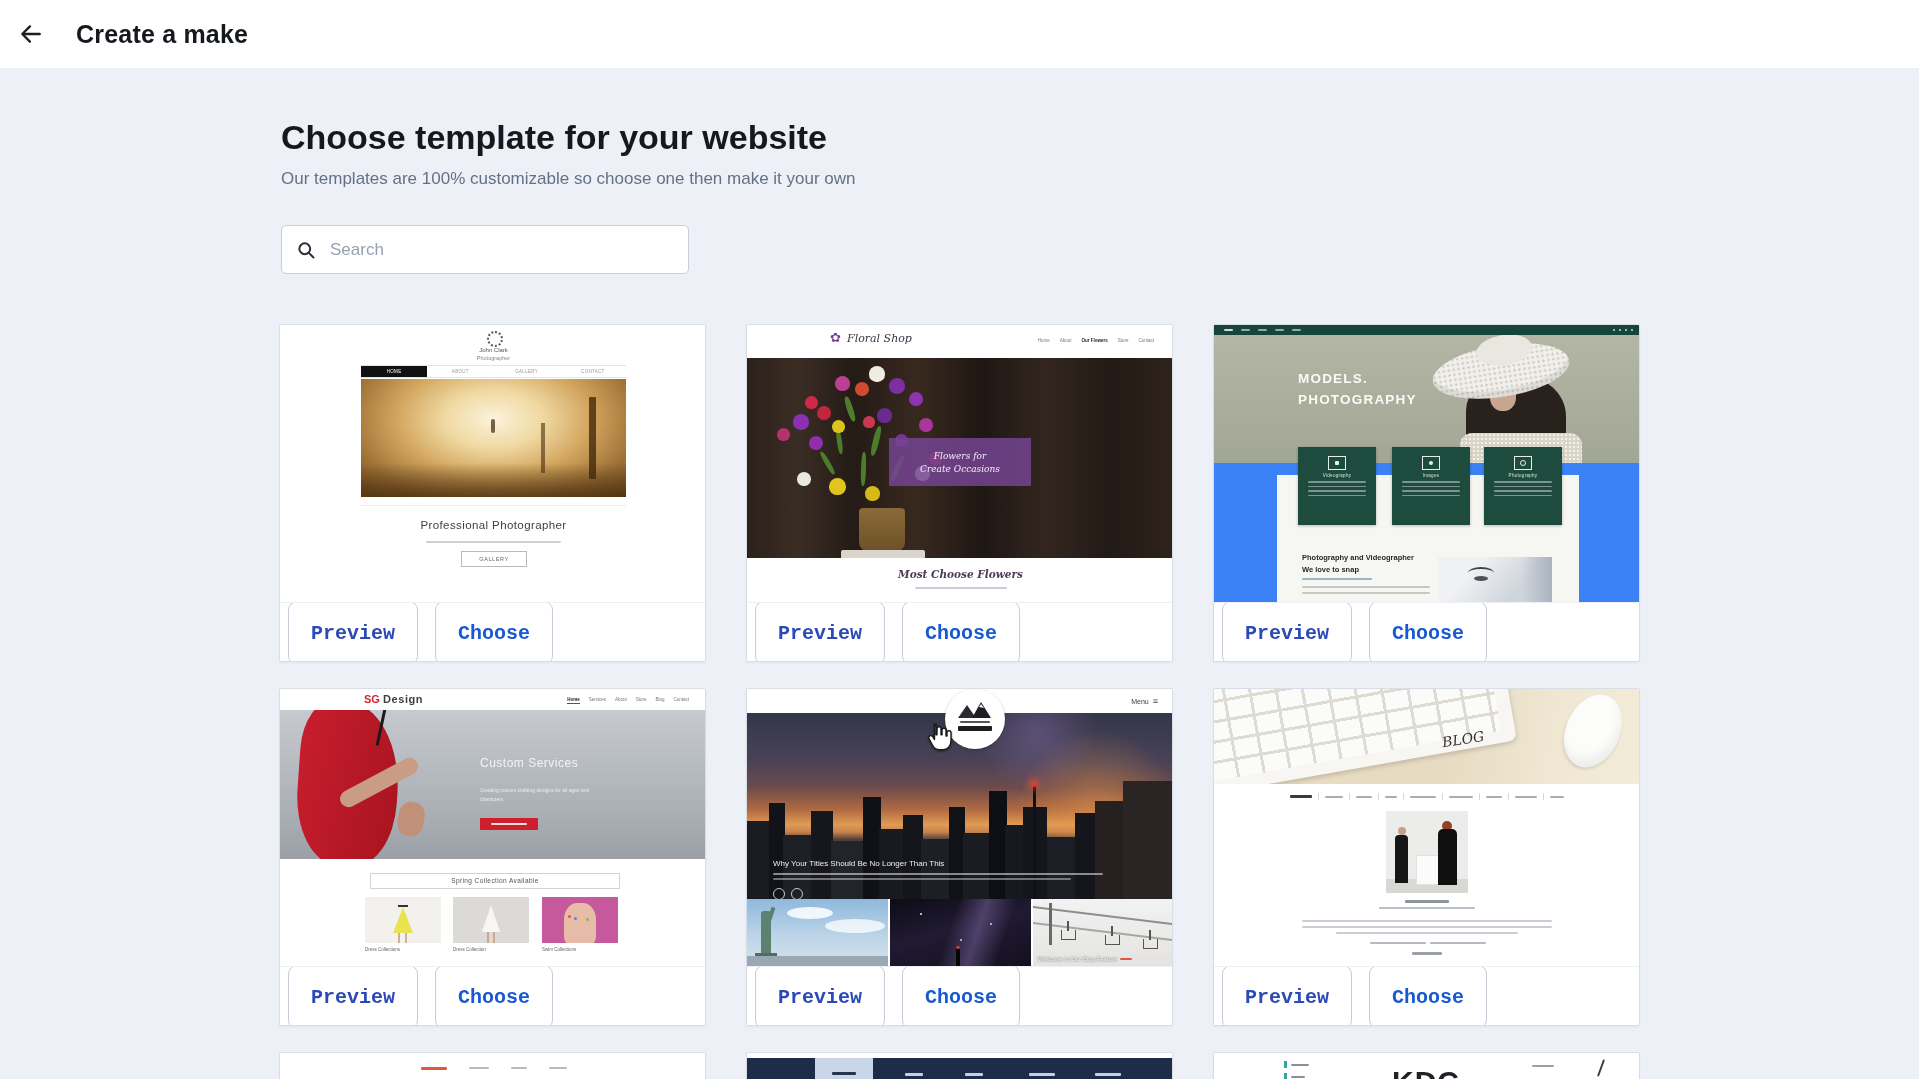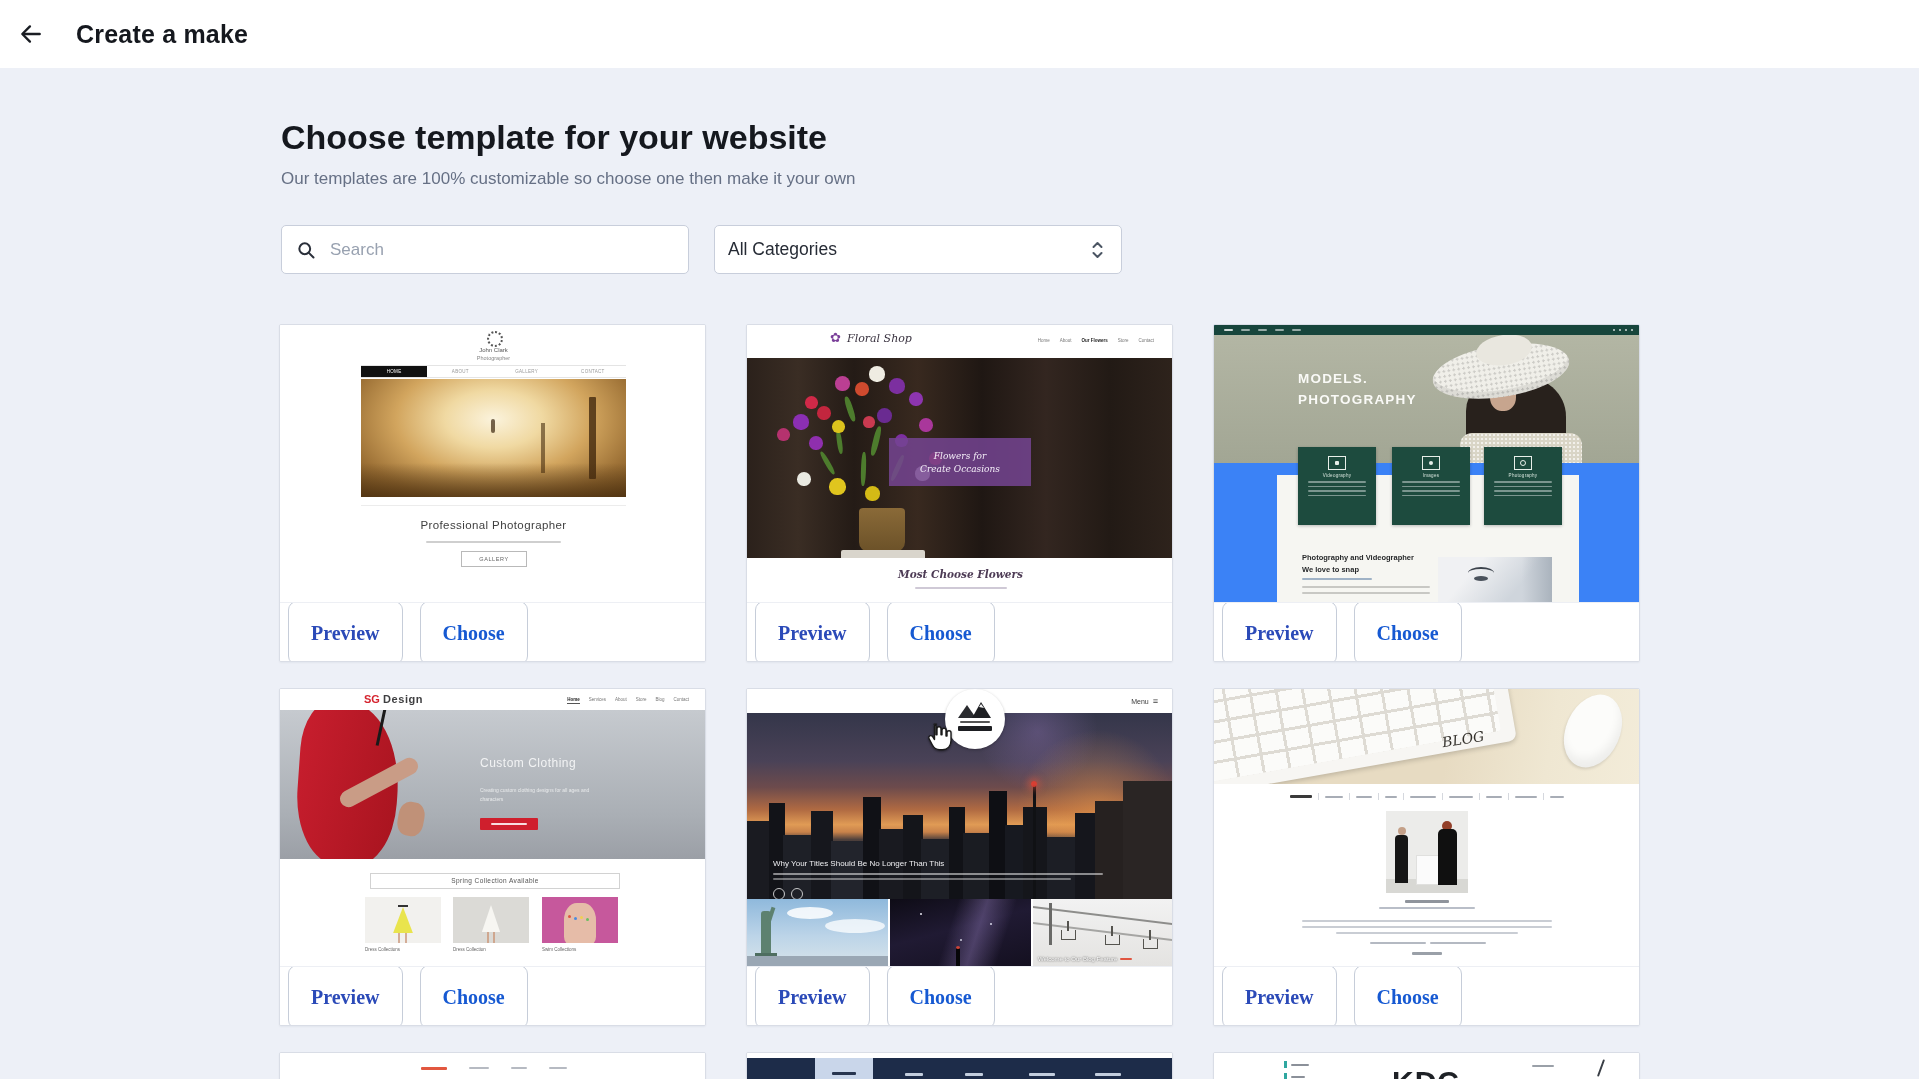--- a/index.html
+++ b/index.html
@@ -23,21 +23,21 @@
   .searchbox input::placeholder{color:#98a1b0;}
   .selectbox{width:408px;height:49px;box-sizing:border-box;background:#fff;border:1px solid #c8cedb;
              border-radius:5px;display:flex;align-items:center;justify-content:space-between;
              padding:0 16px 0 13px;font-size:17.5px;color:#262b35;cursor:pointer;}
   
   .grid{margin:50px 0 0 279px;display:grid;grid-template-columns:repeat(3,427px);column-gap:40px;row-gap:26px;}
   .card{box-sizing:border-box;width:427px;height:338px;background:#fff;border:1px solid #d9dde6;
         border-radius:2px;box-shadow:0 1px 2px rgba(20,30,60,.05);overflow:hidden;}
   .shot{position:relative;height:277px;overflow:hidden;border-bottom:1px solid #edeff4;background:#fff;}
   .cardfoot{height:60px;display:flex;align-items:center;gap:17px;padding-left:8px;background:#fff;}
-  .btn{height:64px;border-radius:9px;border:1.6px solid #c6cdd9;background:#fff;font-family:Liberation Serif, serif;
+  .btn{height:64px;border-radius:9px;border:1.6px solid #c6cdd9;background:#fff;font-family:Liberation Mono, monospace;
        font-weight:700;font-size:20px;padding:0 22px;cursor:pointer;}
   .btn.preview{color:#2b4ab8;}
   .btn.choose{color:#1659d2;}
   .abs{position:absolute;}
   .ln{position:absolute;border-radius:1px;}
   
   .t1-site{position:absolute;left:81px;top:0;width:265px;}
   .t1-nav{position:absolute;left:81px;top:40px;width:265px;height:11px;border-top:1px solid #e4e4e4;
           border-bottom:1px solid #e4e4e4;display:flex;}
   .t1-nav span{flex:1;font-size:4.5px;color:#999;text-align:center;line-height:11px;letter-spacing:.3px;}
@@ -103,27 +103,20 @@
     <h1>Choose template for your website</h1>
     <div class="sub">Our templates are 100% customizable so choose one then make it your own</div>
 
     <div class="filters">
       <div class="searchbox">
         <svg width="20" height="20" viewBox="0 0 24 24" fill="none" stroke="#2a2f3a" stroke-width="2.4" stroke-linecap="round">
           <circle cx="10.5" cy="10.5" r="6.5"></circle>
             <path d="M15.5 15.5L21 21"></path>
         </svg>
         <input type="text" placeholder="Search" style="">
-      </div>
-      <div class="selectbox">
-        <span>All Categories</span>
-        <svg width="15" height="22" viewBox="0 0 14 22" fill="none" stroke="#4b5563" stroke-width="2" stroke-linecap="round" stroke-linejoin="round">
-          <path d="M3 8l4-4 4 4"></path>
-            <path d="M3 14l4 4 4-4"></path>
-        </svg>
       </div>
     </div>
 
     <div class="grid">
 
       <div class="card">
         <div class="shot">
           <div class="t1-site">
             <div class="abs" style="left:126px;top:6px;width:12px;height:12px;border:2px dotted #555;border-radius:50%;"></div>
             <div class="abs" style="left:0;top:22px;width:265px;text-align:center;font-size:6px;color:#555;">John Clark</div>
@@ -303,21 +296,21 @@
             <span>Blog</span>
             <span>Contact</span>
           </div>
           <div class="abs" style="left:0;top:21px;width:427px;height:149px;overflow:hidden;
                       background:linear-gradient(180deg,#c6cacf 0%,#aaafb5 70%,#9b9fa6 100%);">
             <div class="abs" style="left:18px;top:-8px;width:100px;height:164px;transform:rotate(4deg);
                  background:linear-gradient(100deg,#c81e2e,#a8141f);border-radius:30% 55% 40% 45%;"></div>
             <div class="abs" style="left:100px;top:-6px;width:3px;height:42px;background:#1a1a1a;transform:rotate(12deg);"></div>
             <div class="abs" style="left:56px;top:64px;width:86px;height:17px;background:#c99c86;border-radius:9px;transform:rotate(-28deg);"></div>
             <div class="abs" style="left:118px;top:92px;width:26px;height:34px;background:#c09178;border-radius:40%;transform:rotate(10deg);"></div>
-            <div class="abs" style="left:200px;top:46px;font-size:12px;color:#f2f3f4;letter-spacing:.5px;">Custom Clothing</div>
+            <div class="abs" style="left:200px;top:46px;font-size:12px;color:#f2f3f4;letter-spacing:.5px;">Custom Services</div>
             <div class="abs" style="left:200px;top:76px;width:130px;font-size:5px;line-height:1.8;color:#e9ebec;">Creating custom clothing designs for all ages and characters</div>
             <div class="abs" style="left:200px;top:108px;width:58px;height:12px;background:#cf1f2d;border-radius:1px;">
               <span class="ln" style="left:11px;top:5px;width:36px;height:1.5px;background:rgba(255,255,255,.85);"></span>
             </div>
           </div>
           <div class="abs" style="left:90px;top:184px;width:248px;height:14px;border:1px solid #d2d2d2;font-size:6.5px;color:#555;
                       text-align:center;line-height:14px;letter-spacing:.4px;">Spring Collection Available</div>
           <div class="abs" style="left:85px;top:208px;width:76px;height:46px;background:#f2f1ee;overflow:hidden;">
             <div class="abs" style="left:25px;top:10px;width:26px;height:26px;background:#e9e44d;
                  clip-path:polygon(50% 0,88% 100%,12% 100%);"></div>

